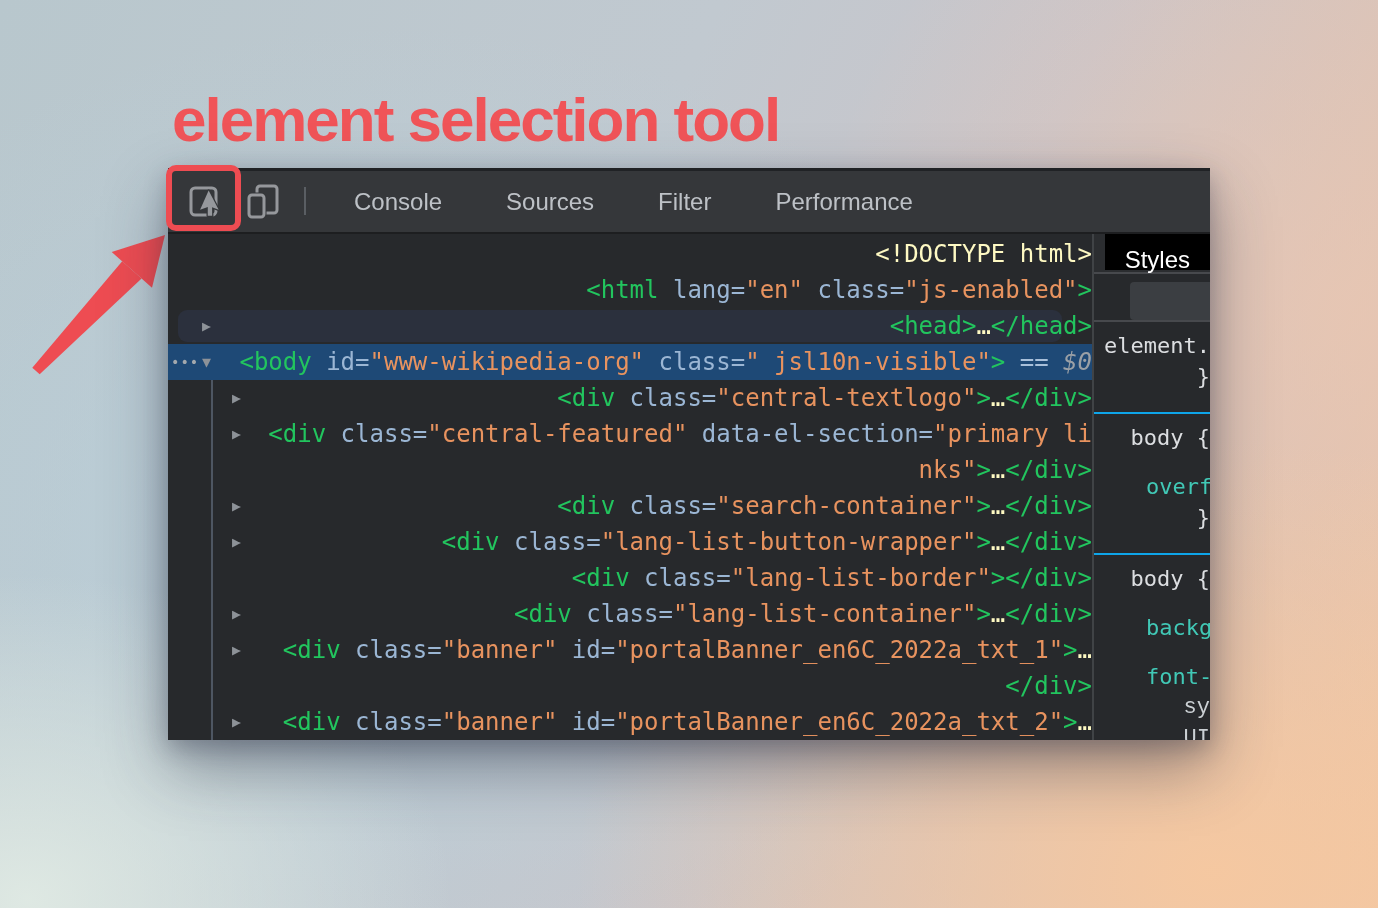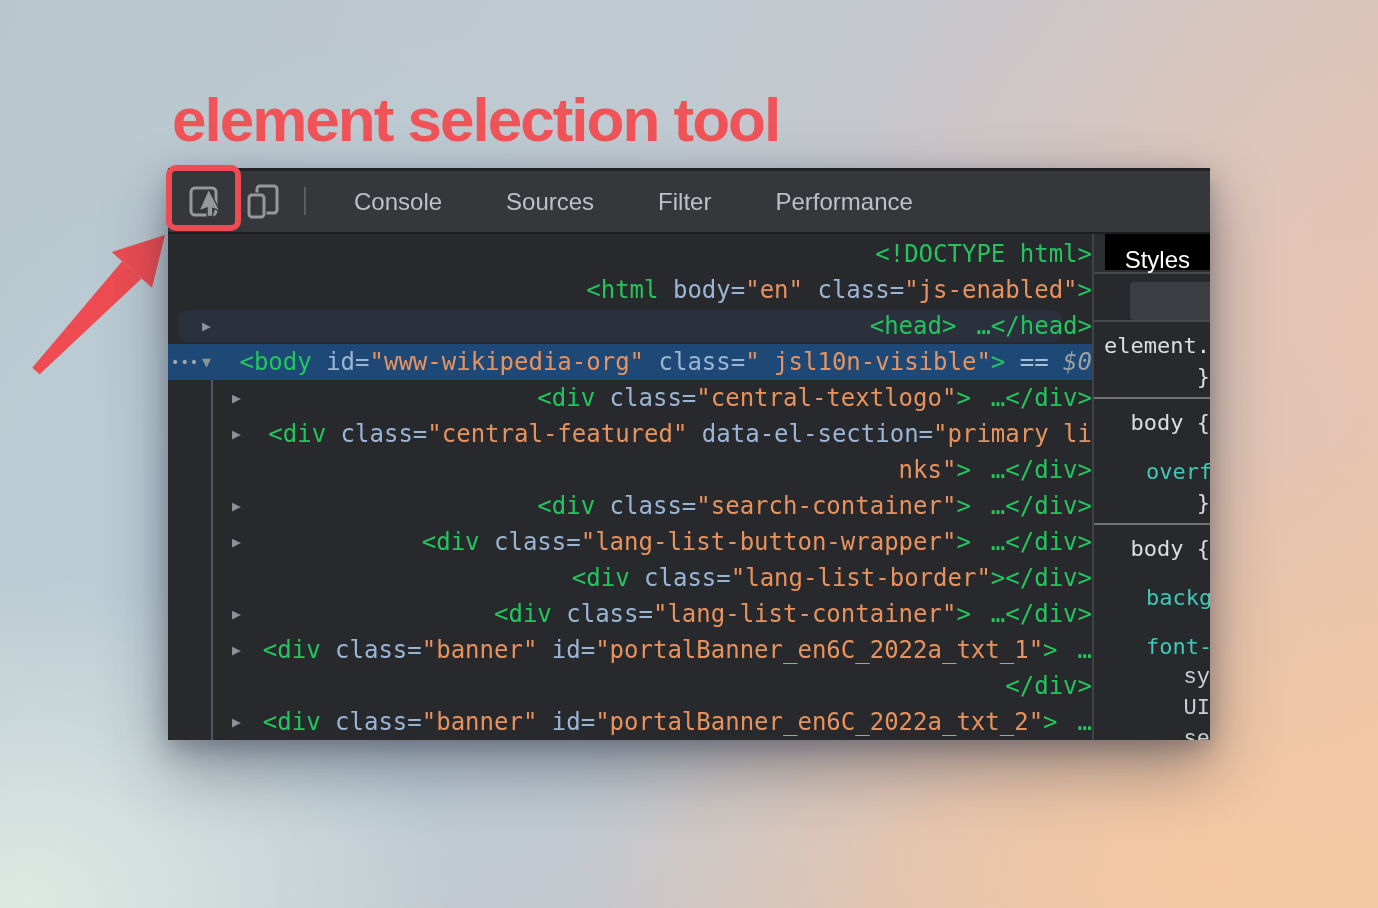--- a/index.html
+++ b/index.html
@@ -34,41 +34,41 @@
     font-family:"DejaVu Sans Mono",monospace;font-size:24px;}
   .guide{position:absolute;left:43px;top:146px;width:2px;height:360px;background:#4e5662;}
   .row{position:relative;height:36px;line-height:36px;white-space:pre;}
   .row.d0{padding-left:32px;}
   .row.d1{padding-left:60px;}
   .row.d2{padding-left:90px;}
   .row.hover::before{content:"";position:absolute;top:2px;bottom:2px;left:10px;right:30px;
     background:#2b303d;border-radius:9px;}
   .row.selected::before{content:"";position:absolute;inset:0;background:#1e4976;}
   .tk{position:relative;}
-  .tk-plain{color:#22c55e;margin-left:20px;}
+  .tk-plain{color:#fef9c3;}
   .tk-tag{color:#22c55e;}
   .tk-attr{color:#9bb6d4;}
   .tk-val{color:#e8935f;}
   .tk-eq{color:#a9c0da;}
   .tk-dim{color:#9aa0a6;font-style:italic;}
   .arrow-glyph{position:absolute;top:0;font-size:15px;line-height:36px;color:#8d9298;}
   .d1 .arrow-glyph{left:34px;}
   .d2 .arrow-glyph{left:64px;}
   .gutter{position:absolute;left:3px;top:0;line-height:36px;font-size:14px;letter-spacing:1px;color:#a3a8ad;}
   .splitter{width:2px;background:#404346;}
   
   .styles{flex:1;overflow:hidden;background:#27292c;display:flex;flex-direction:column;}
   .styles-tabstrip{height:52px;background:#2b2d30;border-bottom:2px solid #47494d;}
   .styles-tab{display:inline-block;height:36px;line-height:52px;padding:0 20px;background:#000;
     color:#fff;font-size:24px;}
   .filter-row{height:54px;border-bottom:2px solid #47494d;background:#27292c;padding-left:30px;}
   .filter-input{margin:8px 0 0 6px;width:140px;height:38px;line-height:38px;background:#3b3e42;
     border-radius:4px;padding-left:12px;color:#9aa0a6;font-size:23px;}
   .rules{font-family:"DejaVu Sans Mono",monospace;font-size:22px;color:#d9dcdf;}
-  .css-rule{border-bottom:2px solid #737373;padding:8px 0 5px 10px;white-space:pre;}
+  .css-rule{border-bottom:2px solid #0ea5e9;padding:8px 0 20px 10px;white-space:pre;}
   .sline{height:31px;line-height:31px;}
   .sline.ind1{padding-left:42px;margin-top:18px;}
   .sline.ind2{padding-left:72px;font-family:Liberation Mono, monospace;}
   .st-sel{color:#dcdee1;}
   .st-plain{color:#dcdee1;}
   .st-prop{color:#41c8b6;}
   .st-val{color:#cbd0d4;}
   .strike span{text-decoration:line-through;text-decoration-color:#b9bec4;text-decoration-thickness:2px;}
   
   .red-box{position:absolute;left:166px;top:165px;width:63px;height:54px;border:6px solid var(--accent-red,#ee4c52);
@@ -112,21 +112,21 @@
           <div class="tab">Filter</div>
           <div class="tab">Performance</div>
         </div>
     </div>
 
     <div class="main">
       <div class="dom">
         <div class="guide"></div>
         <div>
             <div class="row d0"><span class="tk tk-plain">&lt;!DOCTYPE html&gt;</span></div>
-            <div class="row d0"><span class="tk tk-tag">&lt;html</span><span class="tk tk-attr"> body=</span><span class="tk tk-val">"en"</span><span class="tk tk-attr"> class=</span><span class="tk tk-val">"js-enabled"</span><span class="tk tk-tag">&gt;</span></div>
+            <div class="row d0"><span class="tk tk-tag">&lt;html</span><span class="tk tk-attr"> lang=</span><span class="tk tk-val">"en"</span><span class="tk tk-attr"> class=</span><span class="tk tk-val">"js-enabled"</span><span class="tk tk-tag">&gt;</span></div>
             <div class="row d1 hover"><span class="arrow-glyph">▶</span><span class="tk tk-tag">&lt;head&gt;</span><span class="tk tk-plain">…</span><span class="tk tk-tag">&lt;/head&gt;</span></div>
             <div class="row d1 selected"><span class="gutter">•••</span><span class="arrow-glyph">▼</span><span class="tk tk-tag">&lt;body</span><span class="tk tk-attr"> id=</span><span class="tk tk-val">"www-wikipedia-org"</span><span class="tk tk-attr"> class=</span><span class="tk tk-val">" jsl10n-visible"</span><span class="tk tk-tag">&gt;</span><span class="tk tk-eq"> == </span><span class="tk tk-dim">$0</span></div>
             <div class="row d2"><span class="arrow-glyph">▶</span><span class="tk tk-tag">&lt;div</span><span class="tk tk-attr"> class=</span><span class="tk tk-val">"central-textlogo"</span><span class="tk tk-tag">&gt;</span><span class="tk tk-plain">…</span><span class="tk tk-tag">&lt;/div&gt;</span></div>
             <div class="row d2"><span class="arrow-glyph">▶</span><span class="tk tk-tag">&lt;div</span><span class="tk tk-attr"> class=</span><span class="tk tk-val">"central-featured"</span><span class="tk tk-attr"> data-el-section=</span><span class="tk tk-val">"primary li</span></div>
             <div class="row d2"><span class="tk tk-val">nks"</span><span class="tk tk-tag">&gt;</span><span class="tk tk-plain">…</span><span class="tk tk-tag">&lt;/div&gt;</span></div>
             <div class="row d2"><span class="arrow-glyph">▶</span><span class="tk tk-tag">&lt;div</span><span class="tk tk-attr"> class=</span><span class="tk tk-val">"search-container"</span><span class="tk tk-tag">&gt;</span><span class="tk tk-plain">…</span><span class="tk tk-tag">&lt;/div&gt;</span></div>
             <div class="row d2"><span class="arrow-glyph">▶</span><span class="tk tk-tag">&lt;div</span><span class="tk tk-attr"> class=</span><span class="tk tk-val">"lang-list-button-wrapper"</span><span class="tk tk-tag">&gt;</span><span class="tk tk-plain">…</span><span class="tk tk-tag">&lt;/div&gt;</span></div>
             <div class="row d2"><span class="tk tk-tag">&lt;div</span><span class="tk tk-attr"> class=</span><span class="tk tk-val">"lang-list-border"</span><span class="tk tk-tag">&gt;&lt;/div&gt;</span></div>
             <div class="row d2"><span class="arrow-glyph">▶</span><span class="tk tk-tag">&lt;div</span><span class="tk tk-attr"> class=</span><span class="tk tk-val">"lang-list-container"</span><span class="tk tk-tag">&gt;</span><span class="tk tk-plain">…</span><span class="tk tk-tag">&lt;/div&gt;</span></div>
             <div class="row d2"><span class="arrow-glyph">▶</span><span class="tk tk-tag">&lt;div</span><span class="tk tk-attr"> class=</span><span class="tk tk-val">"banner"</span><span class="tk tk-attr"> id=</span><span class="tk tk-val">"portalBanner_en6C_2022a_txt_1"</span><span class="tk tk-tag">&gt;</span><span class="tk tk-plain">…</span></div>

